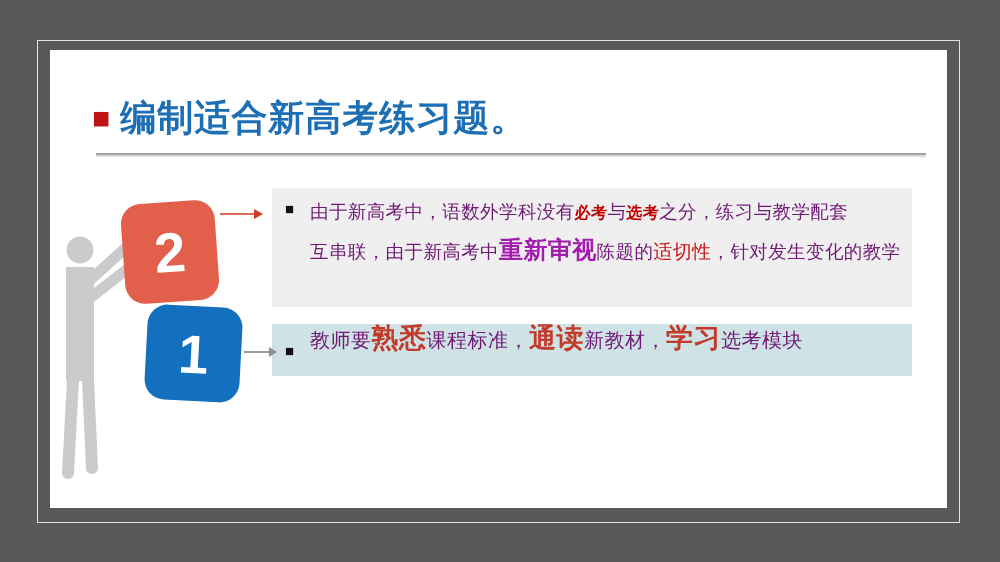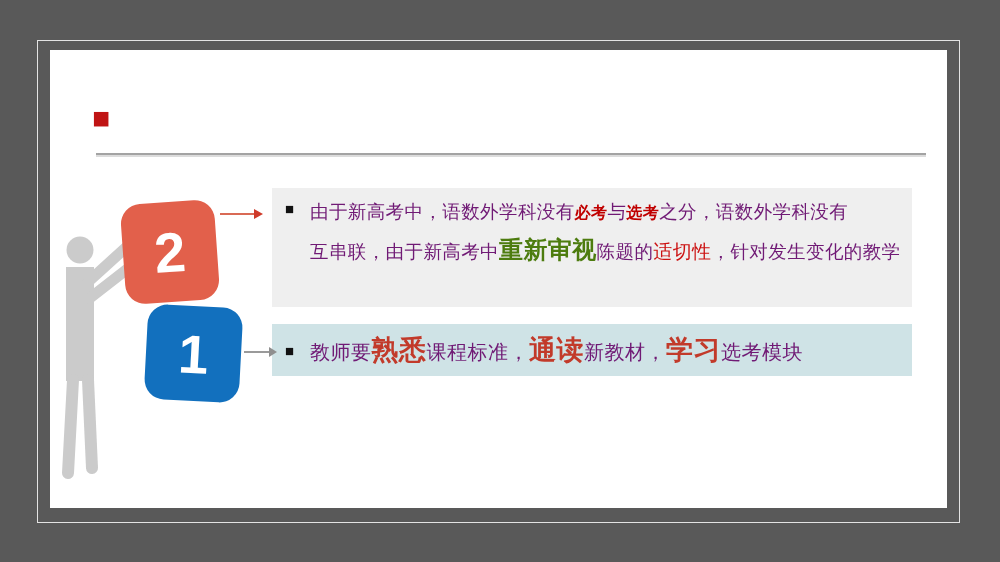--- a/index.html
+++ b/index.html
@@ -59,38 +59,39 @@
   .text-block .block-bullet{
     position:absolute;left:13px;font-size:15px;color:#111;line-height:1;
   }
   .text-block.first{top:138px;height:119px;padding:5px 10px 0 38px;
     font-size:18.5px;letter-spacing:0.4px;}
   .text-block.first .block-bullet{top:13px;}
   .text-block.first .text-line{height:38px;line-height:38px;white-space:nowrap;}
   .text-block.second{top:274px;height:52px;padding-left:38px;
     font-size:20px;letter-spacing:0.5px;}
   .text-block.second .block-bullet{top:19px;}
-  .text-block.second .text-line{height:60px;line-height:52px;white-space:nowrap;}
+  .text-block.second .text-line{height:60px;line-height:28px;white-space:nowrap;}
   
   .seg{vertical-align:baseline;}
   .seg.normal{color:#701a75;}
   .seg.red-bold{color:#c00000;font-weight:bold;font-size:16px;}
-  .seg.blue-bold{color:#4d7c0f;font-weight:bold;font-size:24px;}
+  .seg.blue-bold{color:#a21caf;font-weight:bold;font-size:24px;}
   .seg.red{color:#cc1111;font-size:19px;text-align:center;}
   .seg.red-bold-xl{color:#c23a2a;font-weight:bold;font-size:27px;}
 </style>
 </head>
 <body>
 
 <div class="frame-outline"></div>
 
 <div class="slide">
 
   <div class="slide-title">
     <span class="title-bullet">■</span>
+    <span class="title-blue">编制适合新高考练习题。</span>
   </div>
   <div class="divider"></div>
 
   <svg class="person" viewBox="0 0 82 252">
     <g fill="#cbcbcb" stroke="#cbcbcb">
       <circle cx="22" cy="22" r="13.5" stroke="none"></circle>
       <rect x="8" y="39" width="28" height="114" stroke="none"></rect>
       <line x1="30" y1="54" x2="74" y2="14" stroke-width="11" stroke-linecap="round"></line>
       <line x1="32" y1="70" x2="77" y2="35" stroke-width="11" stroke-linecap="round"></line>
       <line x1="15" y1="152" x2="10" y2="245" stroke-width="12" stroke-linecap="round"></line>
@@ -110,21 +111,21 @@
     <div class="head"></div>
   </div>
   <div class="connector gray">
     <div class="line"></div>
     <div class="head"></div>
   </div>
 
   <div class="text-block first" style="background: rgb(239, 239, 239);">
     <span class="block-bullet">■</span>
     <div>
-        <div class="text-line"><span class="seg normal">由于新高考中，语数外学科没有</span><span class="seg red-bold">必考</span><span class="seg normal">与</span><span class="seg red-bold">选考</span><span class="seg normal">之分，语数外学科没有</span></div>
+        <div class="text-line"><span class="seg normal">由于新高考中，语数外学科没有</span><span class="seg red-bold">必考</span><span class="seg normal">与</span><span class="seg red-bold">选考</span><span class="seg normal">之分，练习与教学配套</span></div>
         <div class="text-line"><span class="seg normal">互串联，由于新高考中</span><span class="seg blue-bold">重新审视</span><span class="seg normal">陈题的</span><span class="seg red">适切性</span><span class="seg normal">，针对发生变化的教学</span></div>
       </div>
   </div>
 
   <div class="text-block second" style="background: rgb(207, 227, 230);">
     <span class="block-bullet">■</span>
     <div>
         <div class="text-line"><span class="seg normal">教师要</span><span class="seg red-bold-xl">熟悉</span><span class="seg normal">课程标准，</span><span class="seg red-bold-xl">通读</span><span class="seg normal">新教材，</span><span class="seg red-bold-xl">学习</span><span class="seg normal">选考模块</span></div>
       </div>
   </div>

